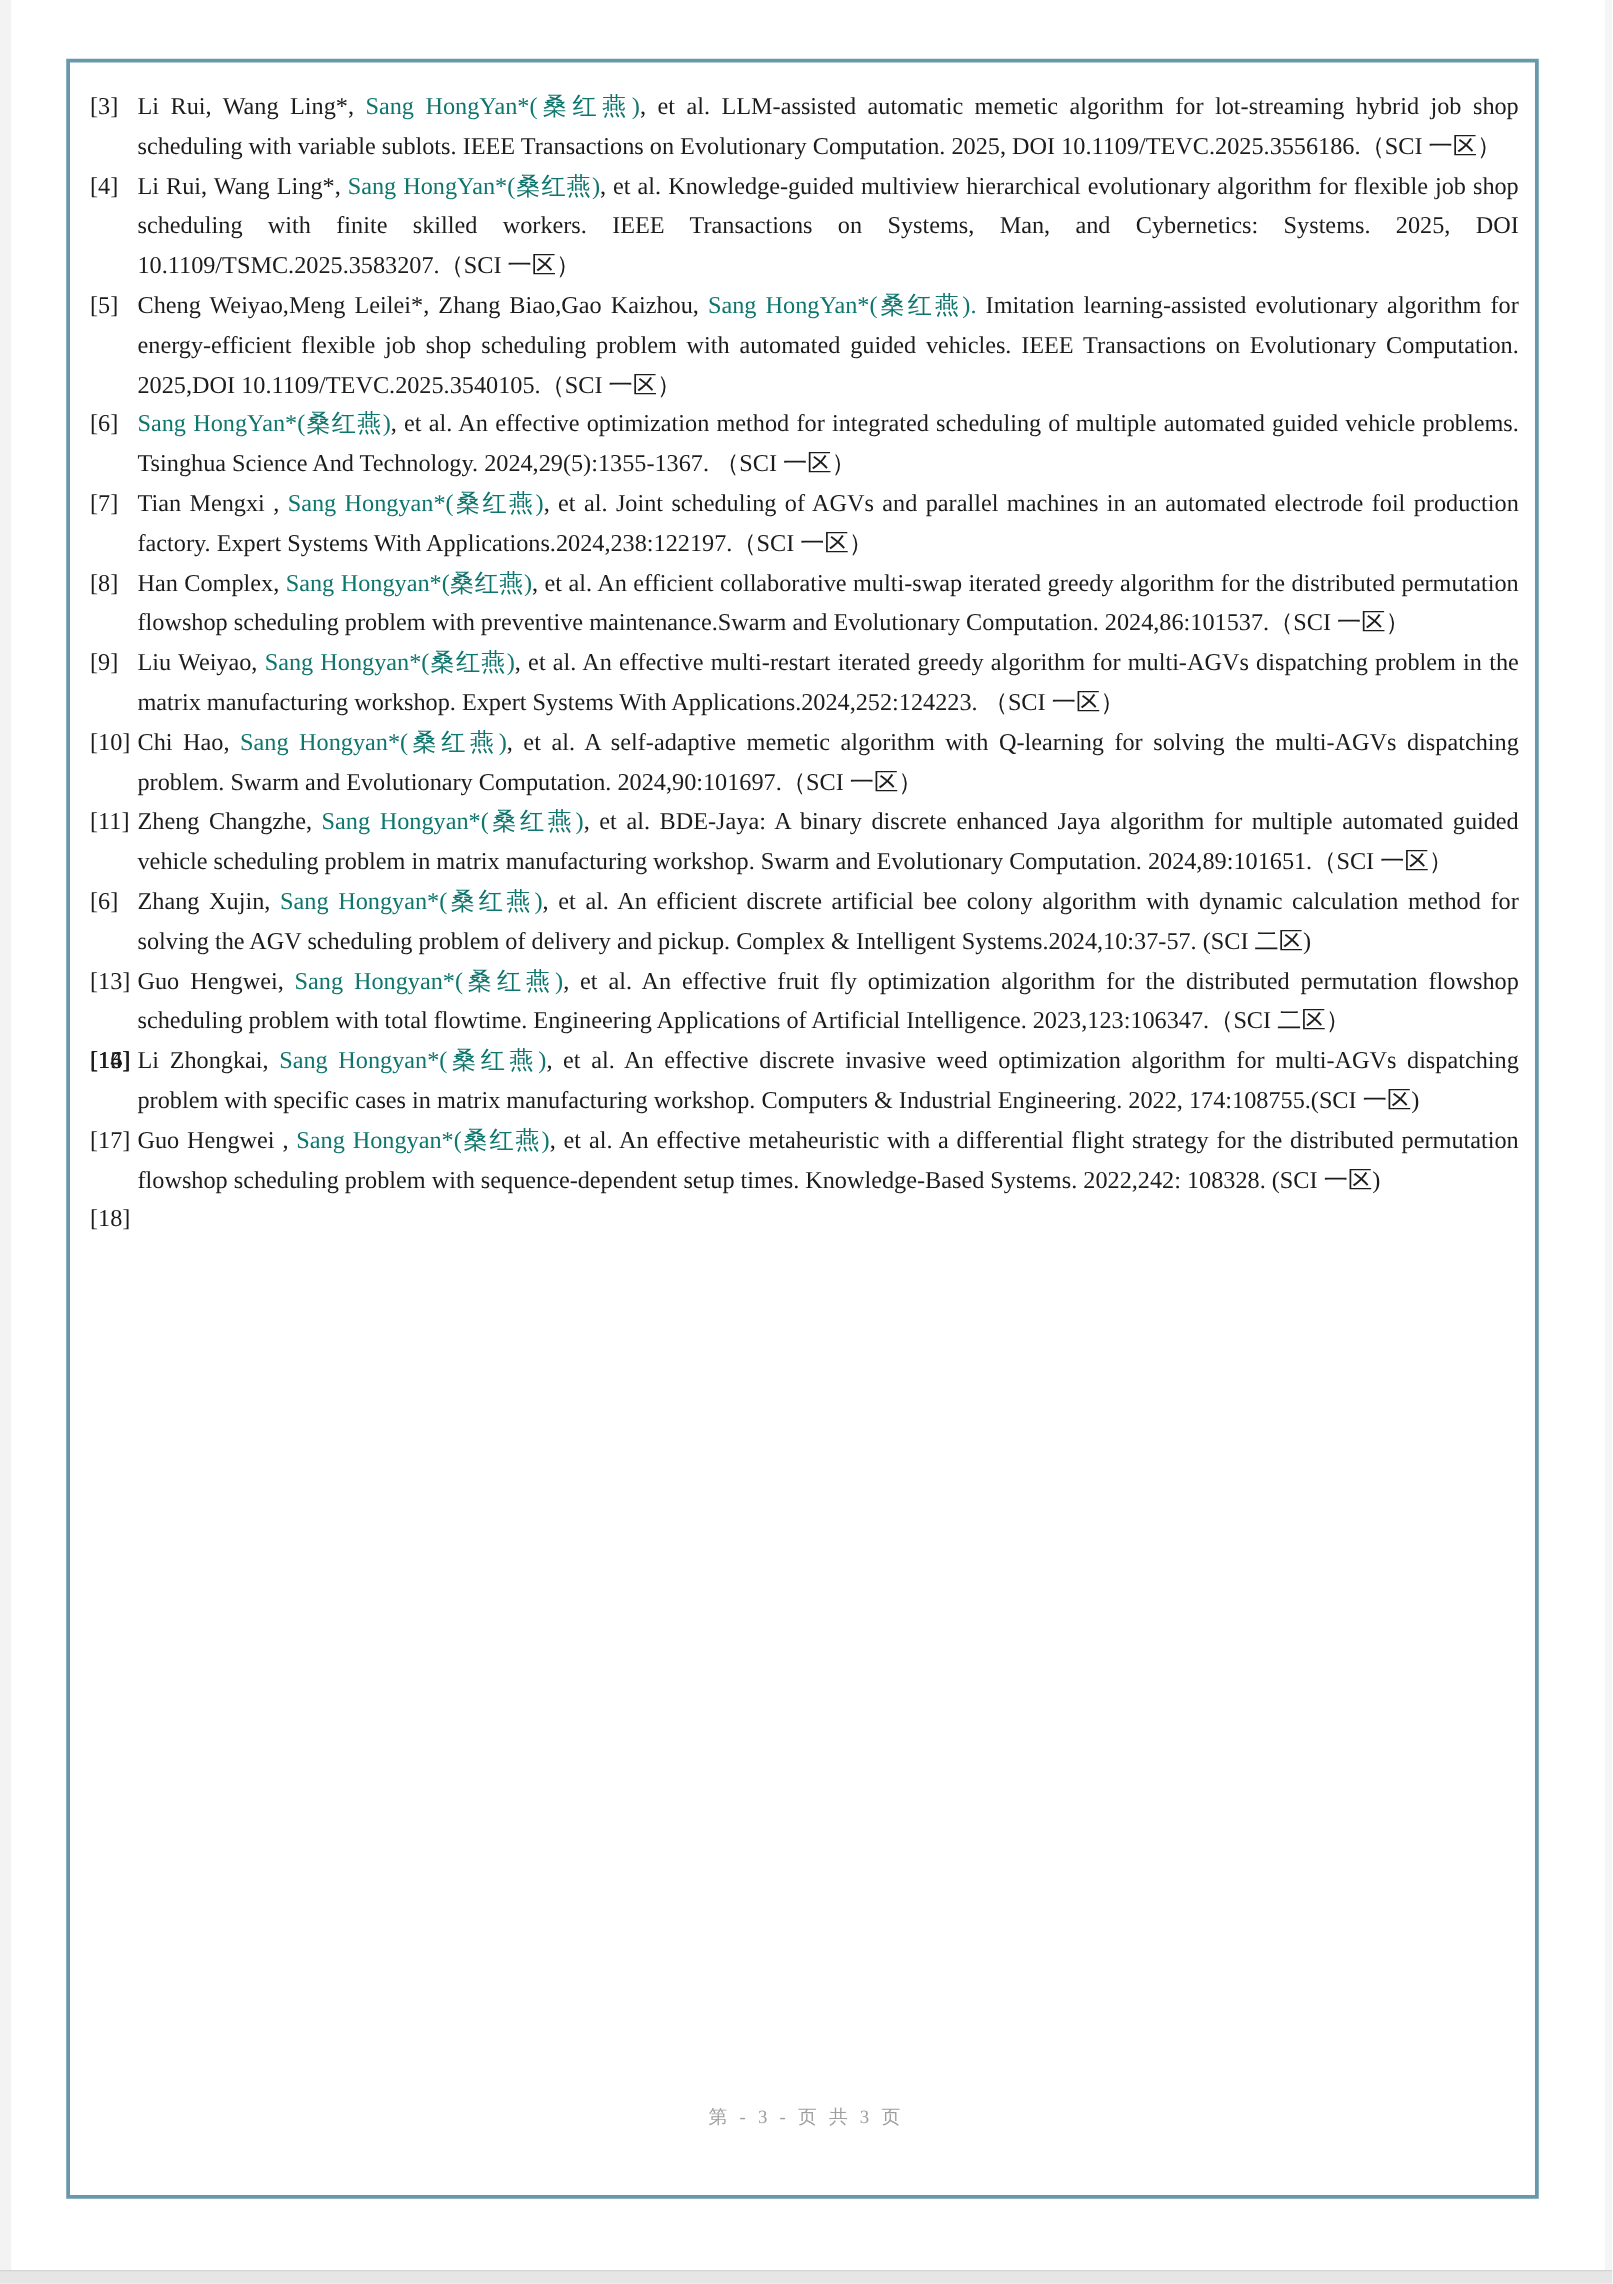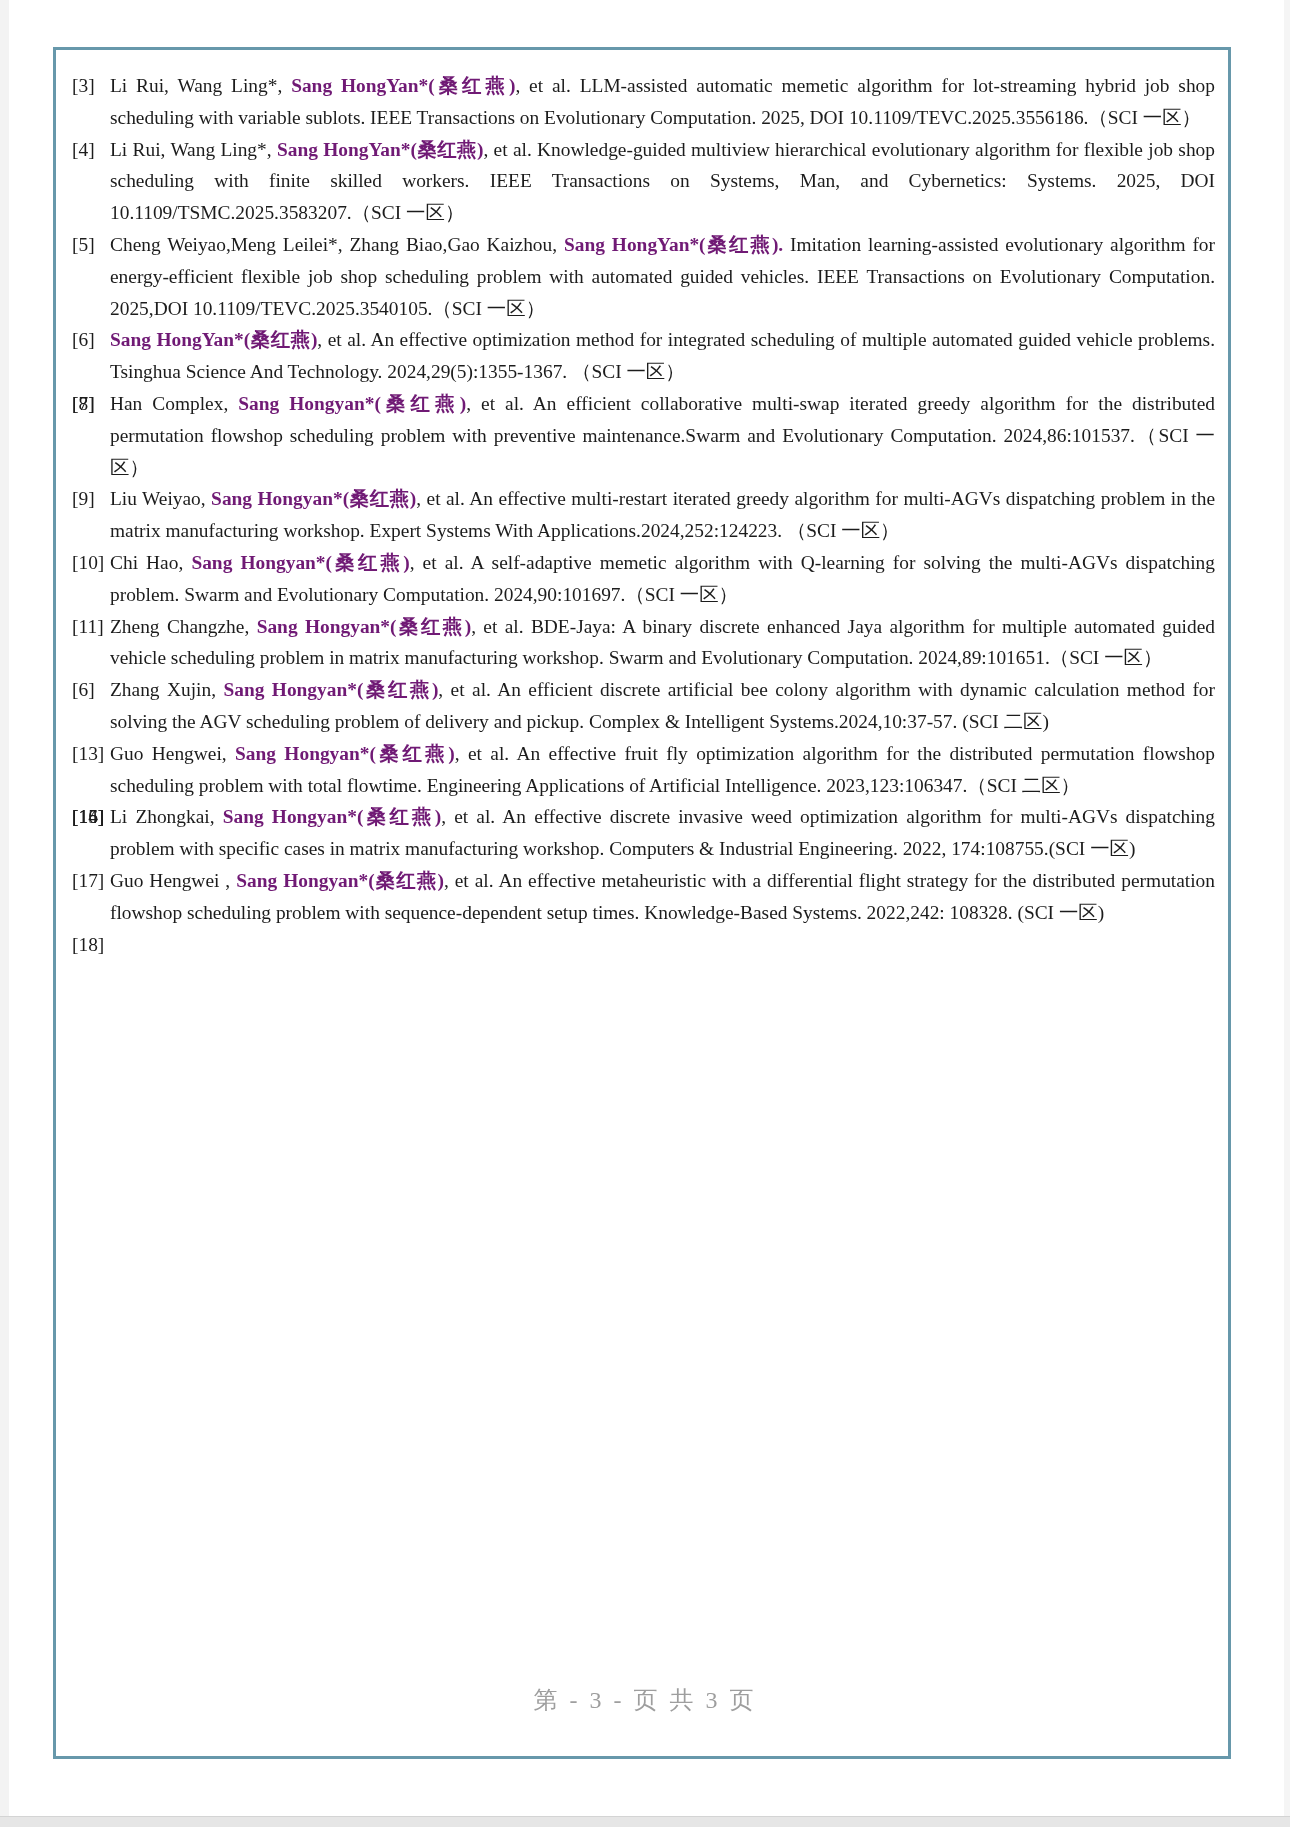--- a/index.html
+++ b/index.html
@@ -45,46 +45,46 @@
     text-align: justify;
     text-align-last: left;
     font-size: 19.4px;
     line-height: 31.8px;
   }
   .ref-num {
     position: absolute;
     left: 0; top: 0;
   }
   .ref b {
-    font-weight: bold;
-    color: #701a75;
+    font-weight: normal;
+    color: #0f766e;
   }
   .footer {
     position: absolute;
     top: 1684px; left: 0; width: 100%;
     text-align: center;
     color: #9e9e9e;
-    font-size: 24px;
+    font-size: 15px;
     letter-spacing: 3px;
   }
 </style>
 </head>
 <body>
 
 <div class="edge-left"></div>
 <div class="edge-right"></div>
 
 <div class="page-border" style="border-color: rgb(103, 152, 171);"></div>
 
 <div class="content">
     <div class="ref"><span class="ref-num">[3]</span><span class="ref-text"><span>Li Rui, Wang Ling*, </span><b>Sang HongYan*(桑红燕)</b><span>, et al. LLM-assisted automatic memetic algorithm for lot-streaming hybrid job shop scheduling with variable sublots. IEEE Transactions on Evolutionary Computation. 2025, DOI 10.1109/TEVC.2025.3556186.（SCI 一区）</span></span></div>
     <div class="ref"><span class="ref-num">[4]</span><span class="ref-text"><span>Li Rui, Wang Ling*, </span><b>Sang HongYan*(桑红燕)</b><span>, et al. Knowledge-guided multiview hierarchical evolutionary algorithm for flexible job shop scheduling with finite skilled workers. IEEE Transactions on Systems, Man, and Cybernetics: Systems. 2025, DOI 10.1109/TSMC.2025.3583207.（SCI 一区）</span></span></div>
     <div class="ref"><span class="ref-num">[5]</span><span class="ref-text"><span>Cheng Weiyao,Meng Leilei*, Zhang Biao,Gao Kaizhou, </span><b>Sang HongYan*(桑红燕).</b><span> Imitation learning-assisted evolutionary algorithm for energy-efficient flexible job shop scheduling problem with automated guided vehicles. IEEE Transactions on Evolutionary Computation. 2025,DOI 10.1109/TEVC.2025.3540105.（SCI 一区）</span></span></div>
     <div class="ref"><span class="ref-num">[6]</span><span class="ref-text"><b>Sang HongYan*(桑红燕)</b><span>, et al. An effective optimization method for integrated scheduling of multiple automated guided vehicle problems. Tsinghua Science And Technology. 2024,29(5):1355-1367. （SCI 一区）</span></span></div>
-    <div class="ref"><span class="ref-num">[7]</span></div>
+    <div class="ref"><span class="ref-num">[7]</span><span class="ref-text"><span>Tian Mengxi , </span><b>Sang Hongyan*(桑红燕)</b><span>, et al. Joint scheduling of AGVs and parallel machines in an automated electrode foil production factory. Expert Systems With Applications.2024,238:122197.（SCI 一区）</span></span></div>
     <div class="ref"><span class="ref-num">[8]</span><span class="ref-text"><span>Han Complex, </span><b>Sang Hongyan*(桑红燕)</b><span>, et al. An efficient collaborative multi-swap iterated greedy algorithm for the distributed permutation flowshop scheduling problem with preventive maintenance.Swarm and Evolutionary Computation. 2024,86:101537.（SCI 一区）</span></span></div>
     <div class="ref"><span class="ref-num">[9]</span><span class="ref-text"><span>Liu Weiyao, </span><b>Sang Hongyan*(桑红燕)</b><span>, et al. An effective multi-restart iterated greedy algorithm for multi-AGVs dispatching problem in the matrix manufacturing workshop. Expert Systems With Applications.2024,252:124223. （SCI 一区）</span></span></div>
     <div class="ref"><span class="ref-num">[10]</span><span class="ref-text"><span>Chi Hao, </span><b>Sang Hongyan*(桑红燕)</b><span>, et al.  A self-adaptive memetic algorithm with Q-learning for solving the multi-AGVs dispatching problem. Swarm and Evolutionary Computation. 2024,90:101697.（SCI 一区）</span></span></div>
     <div class="ref"><span class="ref-num">[11]</span><span class="ref-text"><span>Zheng Changzhe, </span><b>Sang Hongyan*(桑红燕)</b><span>, et al. BDE-Jaya: A binary discrete enhanced Jaya algorithm for multiple automated guided vehicle scheduling problem in matrix manufacturing workshop. Swarm and Evolutionary Computation. 2024,89:101651.（SCI 一区）</span></span></div>
     <div class="ref"><span class="ref-num">[6]</span><span class="ref-text"><span>Zhang Xujin, </span><b>Sang Hongyan*(桑红燕)</b><span>, et al. An efficient discrete artificial bee colony algorithm with dynamic calculation method for solving the AGV scheduling problem of delivery and pickup. Complex &amp; Intelligent Systems.2024,10:37-57. (SCI 二区)</span></span></div>
     <div class="ref"><span class="ref-num">[13]</span><span class="ref-text"><span>Guo Hengwei, </span><b>Sang Hongyan*(桑红燕)</b><span>, et al. An effective fruit fly optimization algorithm for the distributed permutation flowshop scheduling problem with total flowtime. Engineering Applications of Artificial Intelligence. 2023,123:106347.（SCI 二区）</span></span></div>
     <div class="ref"><span class="ref-num">[14]</span></div>
     <div class="ref"><span class="ref-num">[15]</span></div>
     <div class="ref"><span class="ref-num">[16]</span><span class="ref-text"><span>Li Zhongkai, </span><b>Sang Hongyan*(桑红燕)</b><span>, et al. An effective discrete invasive weed optimization algorithm for multi-AGVs dispatching problem with specific cases in matrix manufacturing workshop. Computers &amp; Industrial Engineering. 2022, 174:108755.(SCI 一区)</span></span></div>
     <div class="ref"><span class="ref-num">[17]</span><span class="ref-text"><span>Guo Hengwei , </span><b>Sang Hongyan*(桑红燕)</b><span>, et al. An effective metaheuristic with a differential flight strategy for the distributed permutation flowshop scheduling problem with sequence-dependent setup times. Knowledge-Based Systems. 2022,242: 108328. (SCI 一区)</span></span></div>

